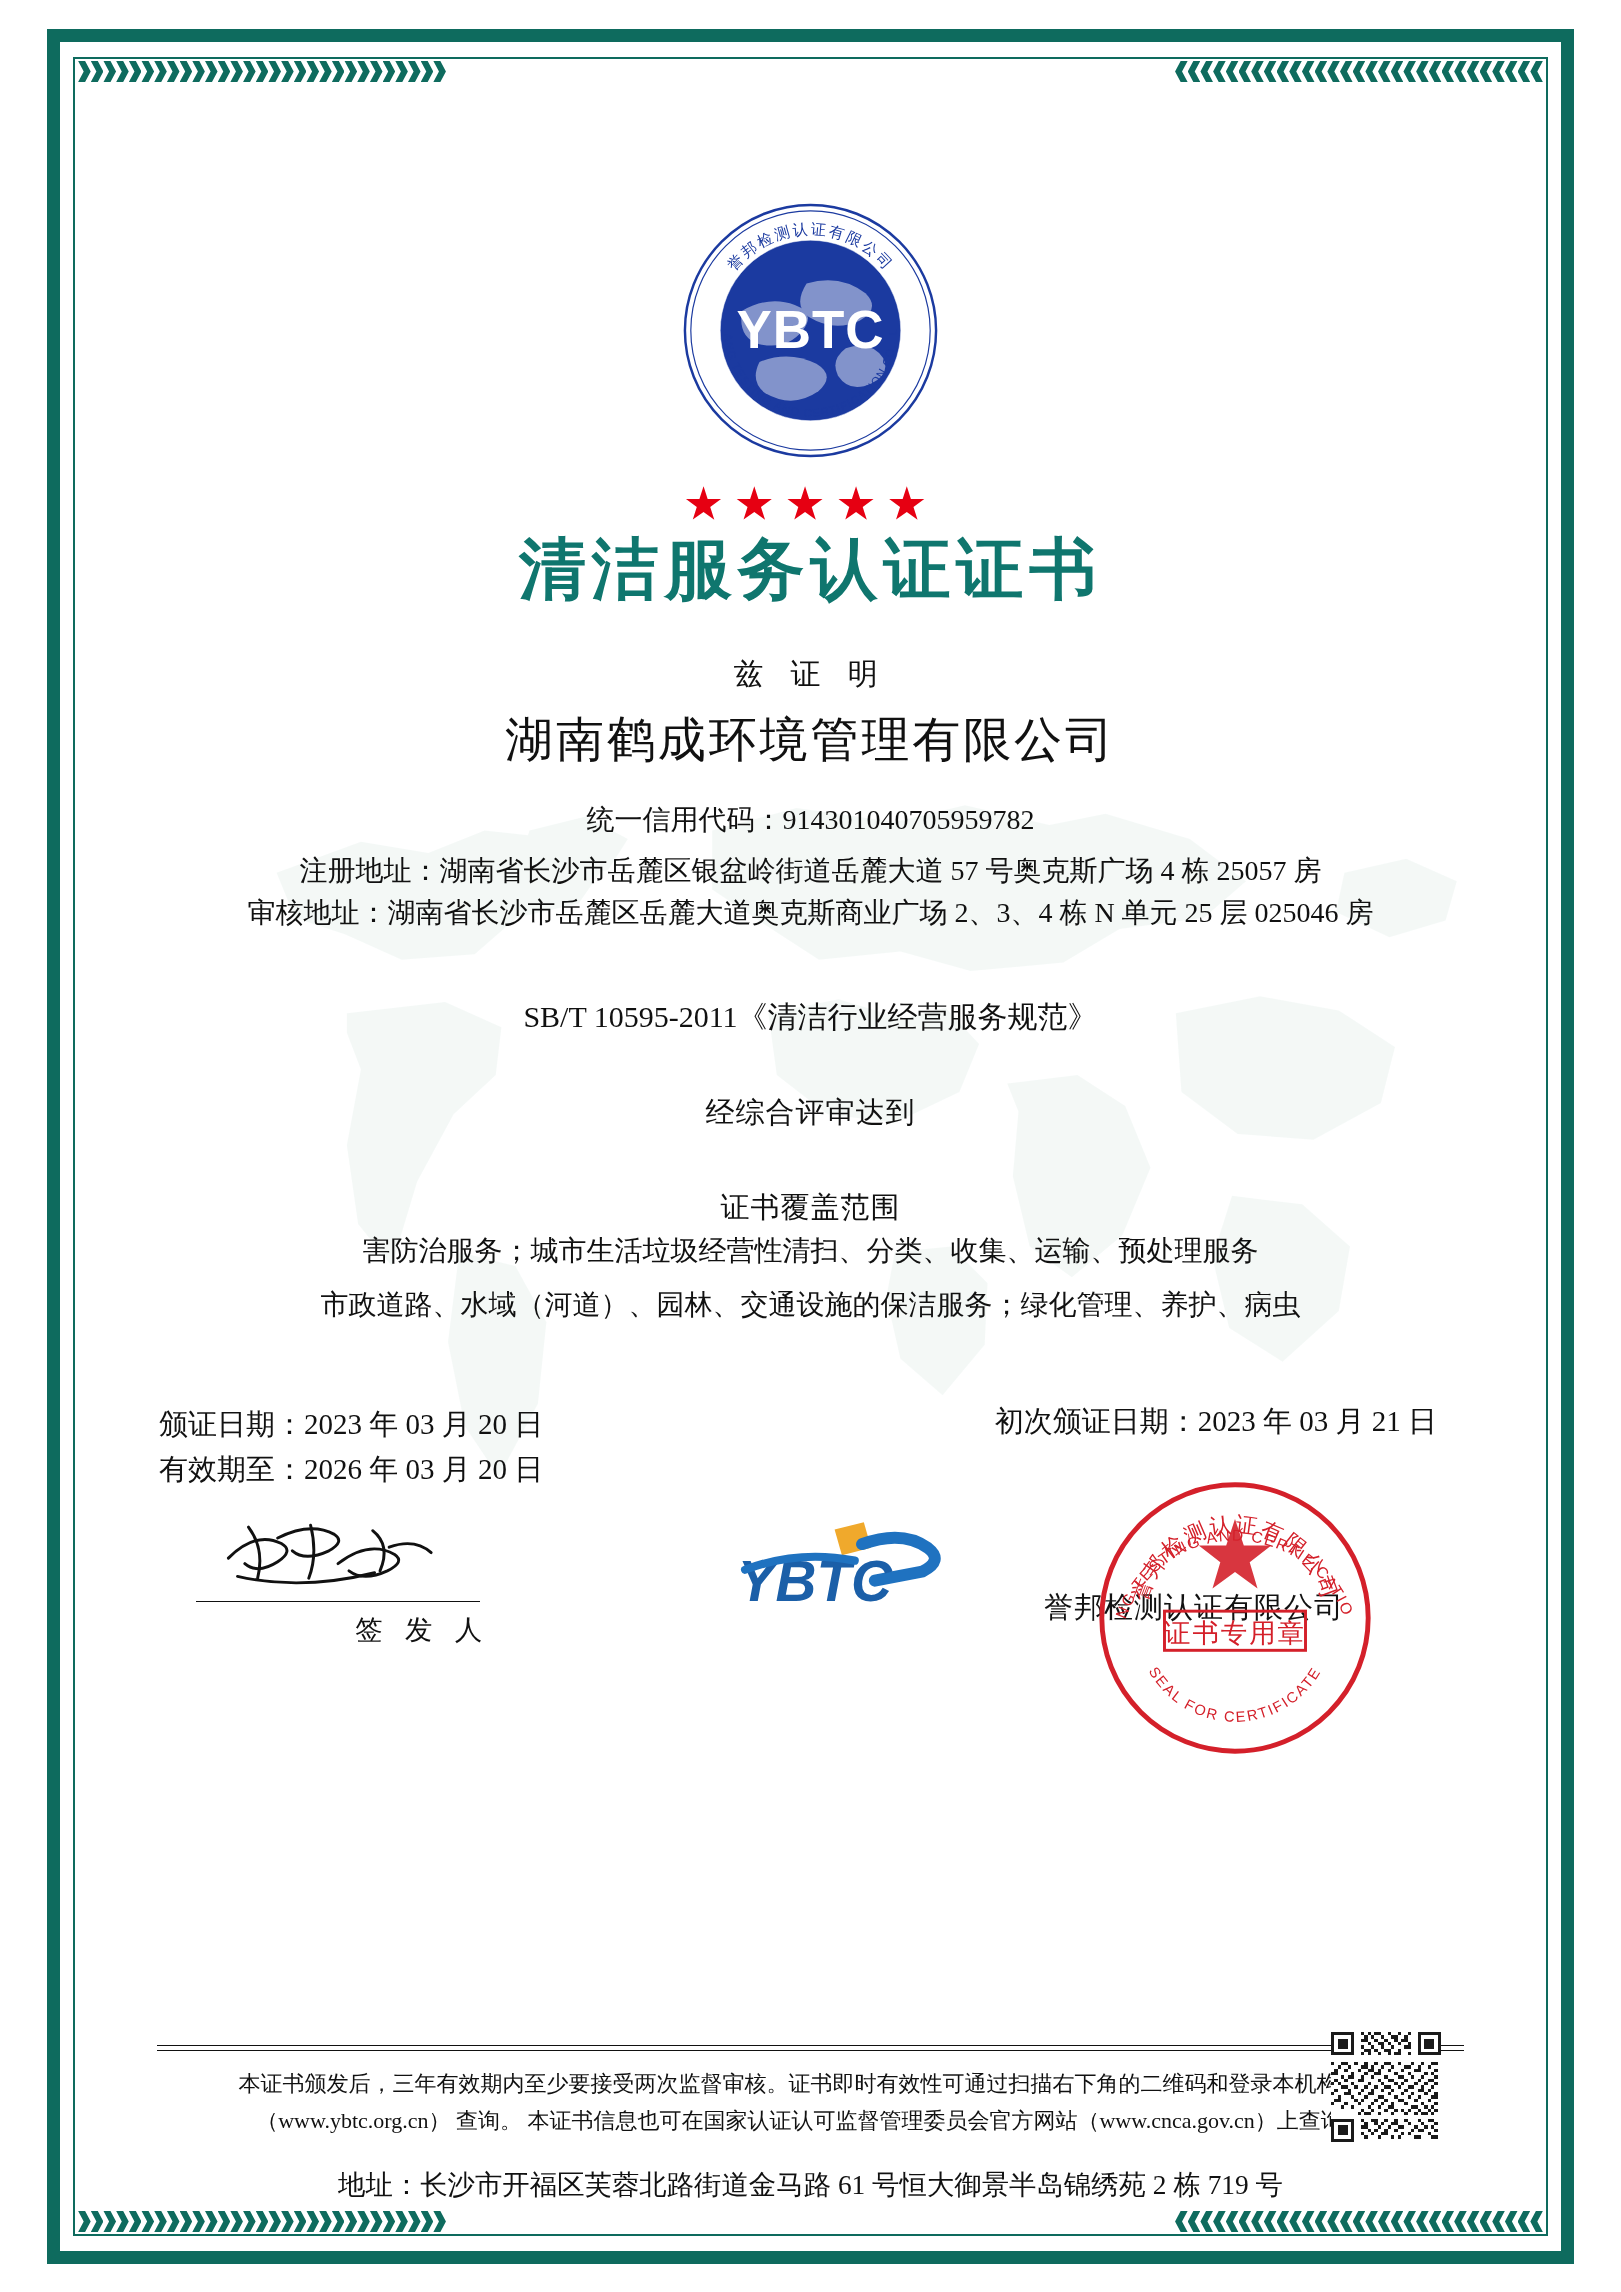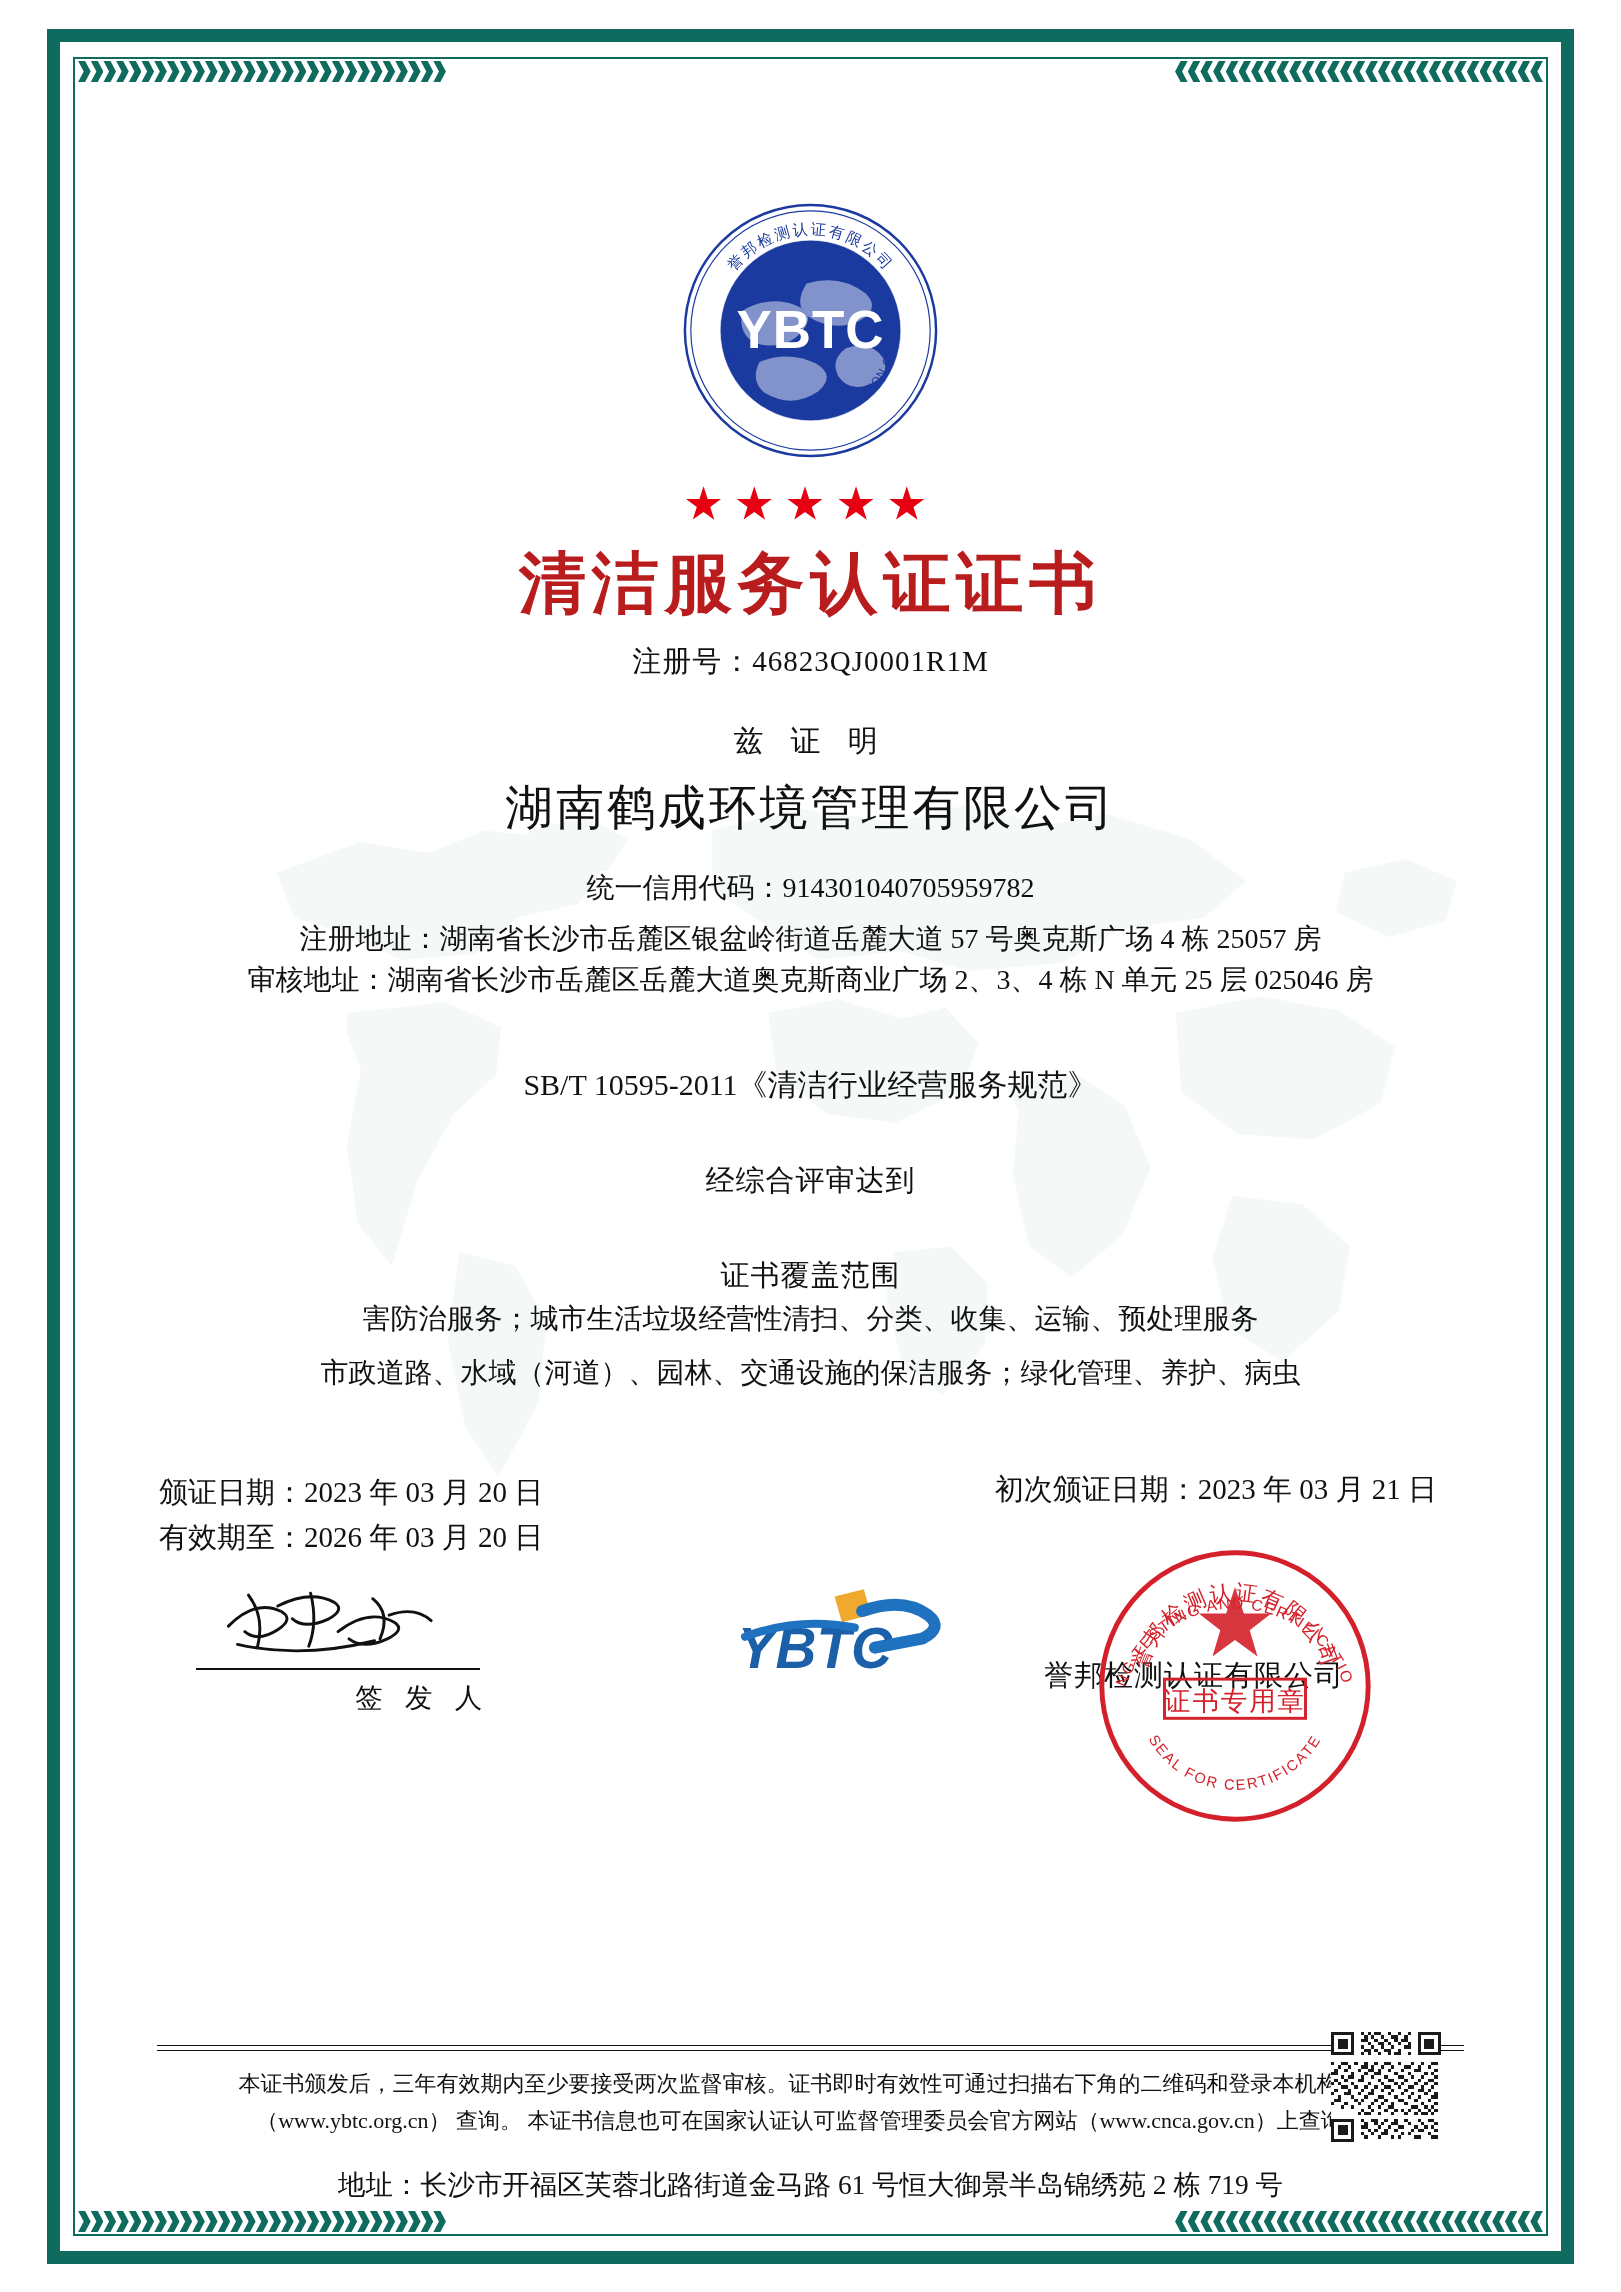--- a/index.html
+++ b/index.html
@@ -79,26 +79,26 @@
     position:relative;width:259px;height:259px;
   }
   .stars{
     margin-top:23.5px;
     color:#e60012;
     font-size:40px;
     letter-spacing:10.8px;
     line-height:1;
   }
   .cert-title{
-    margin-top:14px;
+    margin-top:0;
     font-family:Liberation Sans, sans-serif;
     font-size:67px;
     font-weight:700;
     letter-spacing:5.9px;
-    color:#b91c1c;
+    color:#0f766e;
   }
   .reg-no{
     margin-top:13.7px;
     font-size:29px;
     color:#111;
     letter-spacing:1px;
   }
   .hereby{
     margin-top:39px;
     font-size:30px;
@@ -392,23 +392,20 @@
             <textPath href="#arcBottom" startOffset="50%" text-anchor="middle">YUBANG TESTING AND CERTIFICATION CO., LTD.</textPath>
           </text>
         </svg>
       </div>
     </div>
 
     <div class="stars">★★★★★</div>
 
     <div class="cert-title">清洁服务认证证书</div>
 
-    <div class="reg-no">
-      <span>注册号：</span><span>46823QJ0001R1M</span>
-    </div>
 
     <div class="hereby">兹 证 明</div>
 
     <div class="company">湖南鹤成环境管理有限公司</div>
 
     <div class="credit-code">
       <span>统一信用代码：</span><span>914301040705959782</span>
     </div>
 
     <div class="addr">

